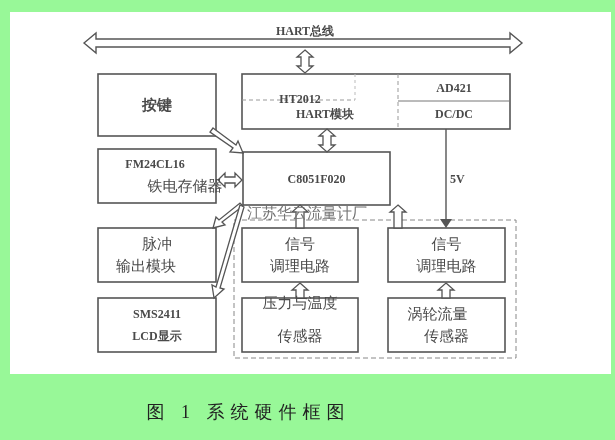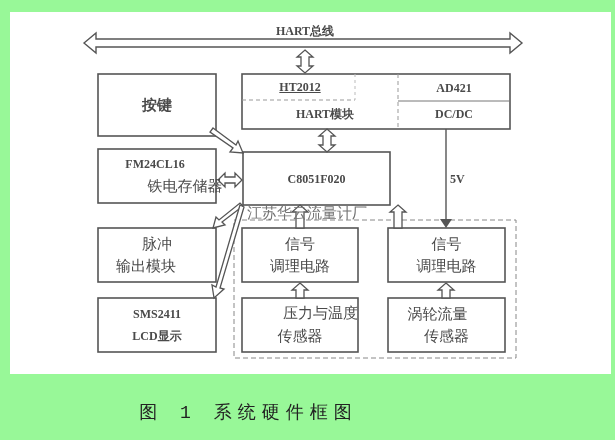--- a/index.html
+++ b/index.html
@@ -21,21 +21,21 @@
     font-size: 15px; line-height: 22px;
   }
   .bold { font-weight: bold; font-family: "Liberation Serif", "DejaVu Serif", serif; font-size: 12px; }
   .wm {
     position: absolute; color: #737373; font-size: 15px;
     font-family: Liberation Serif, serif; white-space: nowrap;
   }
   .caption {
     position: absolute; left: 0; top: 400px; width: 497px; text-align: center;
     font-size: 18px; color: #222; letter-spacing: 6px;
-    font-family: Liberation Mono, monospace;
+    font-family: Liberation Serif, serif;
   }
 </style>
 </head>
 <body>
 
 <div id="panel"></div>
 
 <svg width="615" height="440">
 
   <g fill="#fff" stroke="#555" stroke-width="1.4">
@@ -82,21 +82,21 @@
   <path d="M440,219 L452,219 L446,228 Z" fill="#555"></path>
 
   <path fill="#fff" stroke="#555" stroke-width="1.3" d="M300,283 L308,290 L304,290 L304,298 L296,298 L296,290 L292,290 Z"></path>
   <path fill="#fff" stroke="#555" stroke-width="1.3" d="M446,283 L454,290 L450,290 L450,298 L442,298 L442,290 L438,290 Z"></path>
 </svg>
 
 <div class="lbl bold" style="left:250px; top:20px; width:110px;">HART总线</div>
 
 <div class="lbl" style="left:98px; top:94px; width:118px;font-weight:bold;">按键</div>
 
-<div class="lbl bold" style="left:246px; top:76px; width:108px;text-decoration:underline;">HT2012</div>
+<div class="lbl bold" style="left:246px; top:88px; width:108px;">HT2012</div>
 <div class="lbl bold" style="left:260px; top:103px; width:130px;">HART模块</div>
 <div class="lbl bold" style="left:398px; top:77px; width:112px;">AD421</div>
 <div class="lbl bold" style="left:398px; top:103px; width:112px;">DC/DC</div>
 
 <div class="lbl bold" style="left:98px; top:153px; width:114px;">FM24CL16</div>
 <div class="lbl" style="left:98px; top:175px; width:118px;margin-left:28px;">铁电存储器</div>
 
 <div class="lbl bold" style="left:243px; top:168px; width:147px;">C8051F020</div>
 <div class="lbl bold" style="left:450px; top:168px; width:40px; text-align:left;">5V</div>
 
@@ -106,18 +106,18 @@
 <div class="lbl" style="left:98px; top:255px; width:96px;">输出模块</div>
 
 <div class="lbl bold" style="left:98px; top:303px; width:118px;">SMS2411</div>
 <div class="lbl bold" style="left:98px; top:325px; width:118px;">LCD显示</div>
 
 <div class="lbl" style="left:242px; top:233px; width:116px;">信号</div>
 <div class="lbl" style="left:242px; top:255px; width:116px;">调理电路</div>
 <div class="lbl" style="left:388px; top:233px; width:117px;">信号</div>
 <div class="lbl" style="left:388px; top:255px; width:117px;">调理电路</div>
 
-<div class="lbl" style="left:242px; top:302px; width:116px;text-align:right;">压力与温度</div>
+<div class="lbl" style="left:242px; top:292px; width:116px;">压力与温度</div>
 <div class="lbl" style="left:242px; top:325px; width:116px;">传感器</div>
 <div class="lbl" style="left:388px; top:303px; width:99px;">涡轮流量</div>
 <div class="lbl" style="left:388px; top:325px; width:117px;">传感器</div>
 
 <div class="caption">图 1 系统硬件框图</div>
 
 </body></html>

